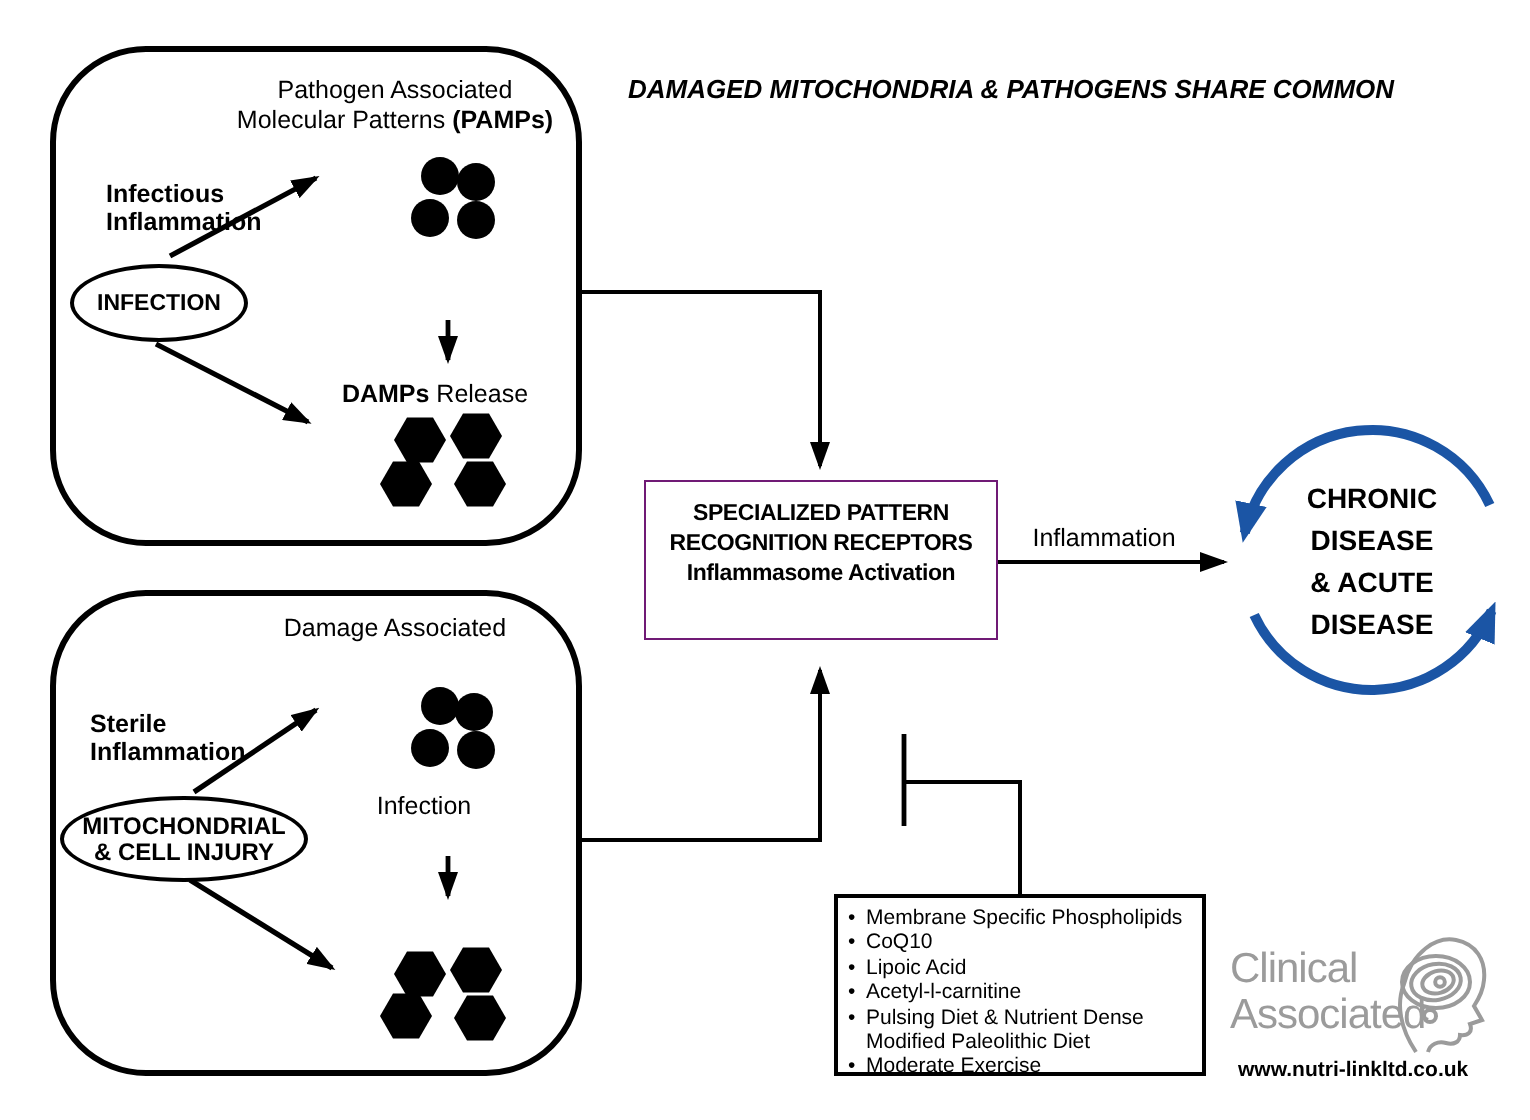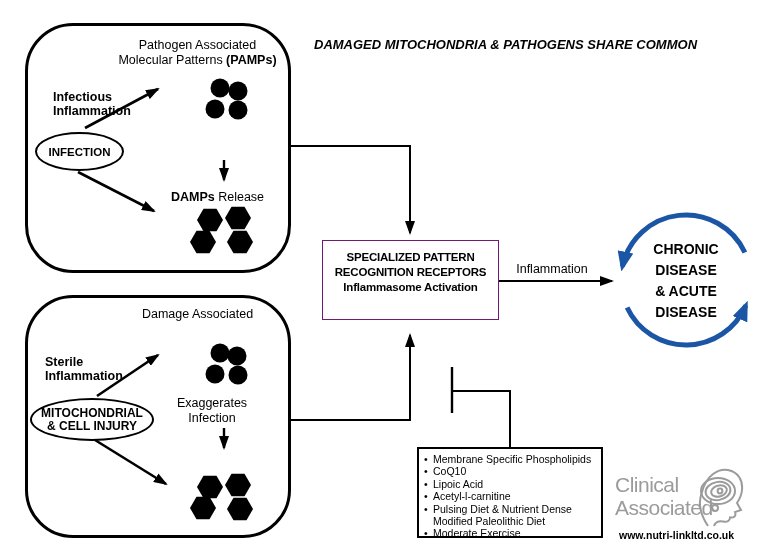--- a/index.html
+++ b/index.html
@@ -139,21 +139,20 @@
   </div>
   <div class="abs sideLbl" style="left:45px;top:356px;">
     <div>Sterile</div>
     <div>Inflammation</div>
   </div>
   <div class="abs ellipse ell2">
     <span><span>MITOCHONDRIAL</span><br>
     <span>&amp; CELL INJURY</span></span>
   </div>
   <div class="abs ctr midLbl" style="left:152px;top:396px;width:120px;">
-    <div>Exaggerates</div>
     <div>Infection</div>
   </div>
 
   <div class="abs ctr prr">
     <div>SPECIALIZED PATTERN</div>
     <div>RECOGNITION RECEPTORS</div>
     <div>Inflammasome Activation</div>
   </div>
 
   <div class="abs ctr inflLbl">Inflammation</div>

